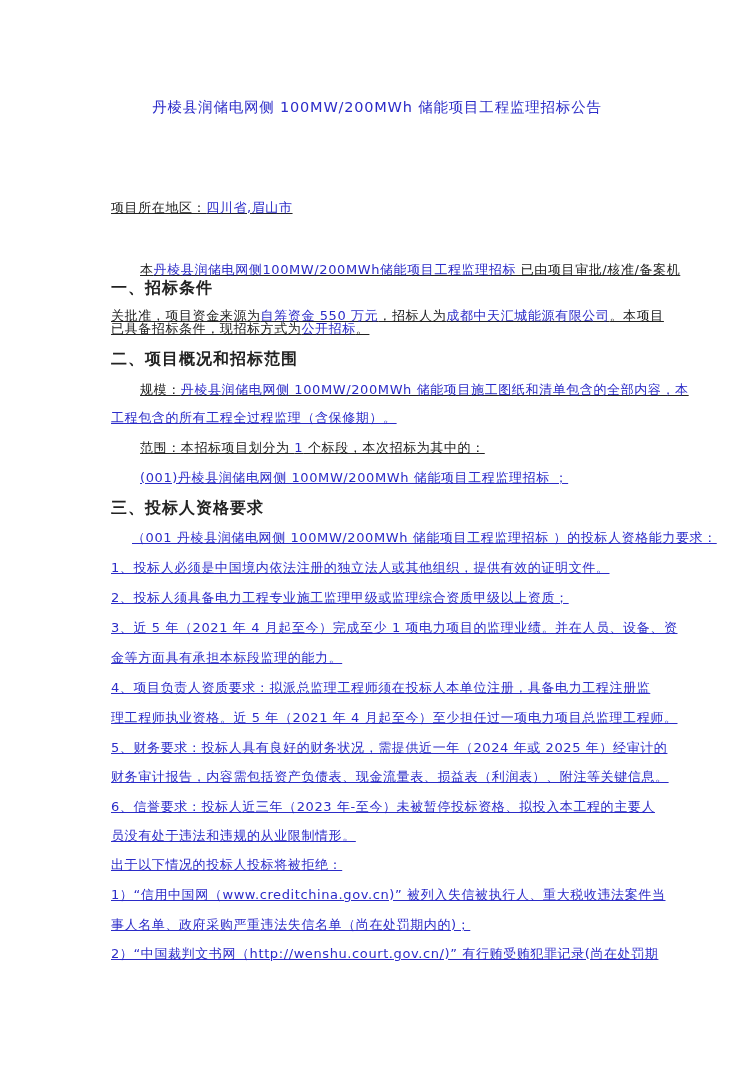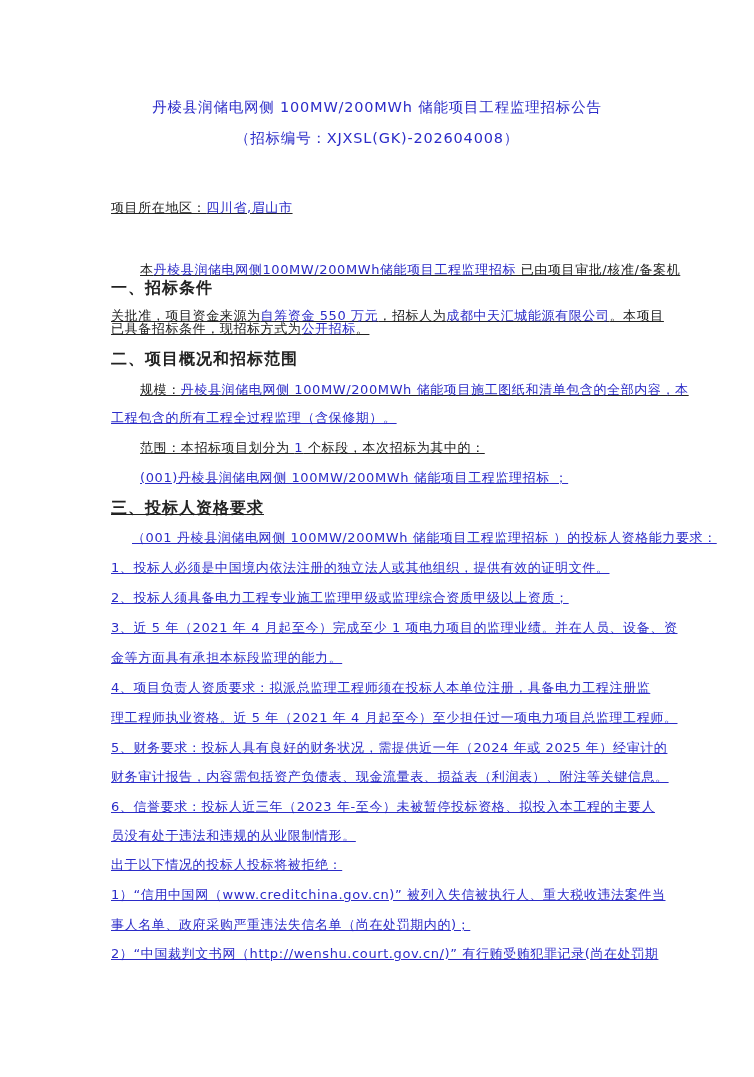--- a/index.html
+++ b/index.html
@@ -11,21 +11,20 @@
   .blue { color: #2b2bc8; }
   .title { position: absolute; left: 0; width: 754px; text-align: center; font-size: 14.5px; color: #2b2bc8; letter-spacing: 0.8px; white-space: nowrap; }
   .h { position: absolute; left: 111px; font-size: 16px; font-weight: bold; color: #222; letter-spacing: 1px; white-space: nowrap; font-family: "DejaVu Sans", sans-serif; }
 </style>
 </head>
 <body>
 
 <div class="page">
 
   <div class="title" style="top:98px;">丹棱县润储电网侧 100MW/200MWh 储能项目工程监理招标公告</div>
-  <div class="title" style="top:129px;">（招标编号：XJXSL(GK)-202604008）</div>
 
   <div class="line" style="top:200px;">
     <span>项目所在地区：</span><span class="blue">四川省,眉山市</span>
   </div>
 
   <div class="h" style="top:230px;margin-top:48px;">一、招标条件</div>
 
   <div class="line indent" style="top:262px;">
     <span>本</span><span class="blue">丹棱县润储电网侧100MW/200MWh储能项目工程监理招标</span><span> 已由项目审批/核准/备案机</span>
   </div>
@@ -40,21 +39,21 @@
 
   <div class="line indent" style="top:382px;">
     <span>规模：</span><span class="blue">丹棱县润储电网侧 100MW/200MWh 储能项目施工图纸和清单包含的全部内容，本</span>
   </div>
   <div class="line blue" style="top:410px;">工程包含的所有工程全过程监理（含保修期）。</div>
   <div class="line indent" style="top:440px;">
     <span>范围：本招标项目划分为 </span><span class="blue">1</span><span> 个标段，本次招标为其中的：</span>
   </div>
   <div class="line indent blue" style="top:470px;">(001)丹棱县润储电网侧 100MW/200MWh 储能项目工程监理招标 ；</div>
 
-  <div class="h" style="top:498px;text-decoration:underline;">三、投标人资格要求</div>
+  <div class="h" style="top:498px;">三、投标人资格要求</div>
 
   <div class="line blue" style="top:530px; left:132px;">（001 丹棱县润储电网侧 100MW/200MWh 储能项目工程监理招标 ）的投标人资格能力要求：</div>
 
   <div class="line blue" style="top:560px;">1、投标人必须是中国境内依法注册的独立法人或其他组织，提供有效的证明文件。</div>
   <div class="line blue" style="top:590px;">2、投标人须具备电力工程专业施工监理甲级或监理综合资质甲级以上资质；</div>
   <div class="line blue" style="top:620px;">3、近 5 年（2021 年 4 月起至今）完成至少 1 项电力项目的监理业绩。并在人员、设备、资</div>
   <div class="line blue" style="top:650px;">金等方面具有承担本标段监理的能力。</div>
   <div class="line blue" style="top:680px;">4、项目负责人资质要求：拟派总监理工程师须在投标人本单位注册，具备电力工程注册监</div>
   <div class="line blue" style="top:710px;">理工程师执业资格。近 5 年（2021 年 4 月起至今）至少担任过一项电力项目总监理工程师。</div>
   <div class="line blue" style="top:740px;">5、财务要求：投标人具有良好的财务状况，需提供近一年（2024 年或 2025 年）经审计的</div>

